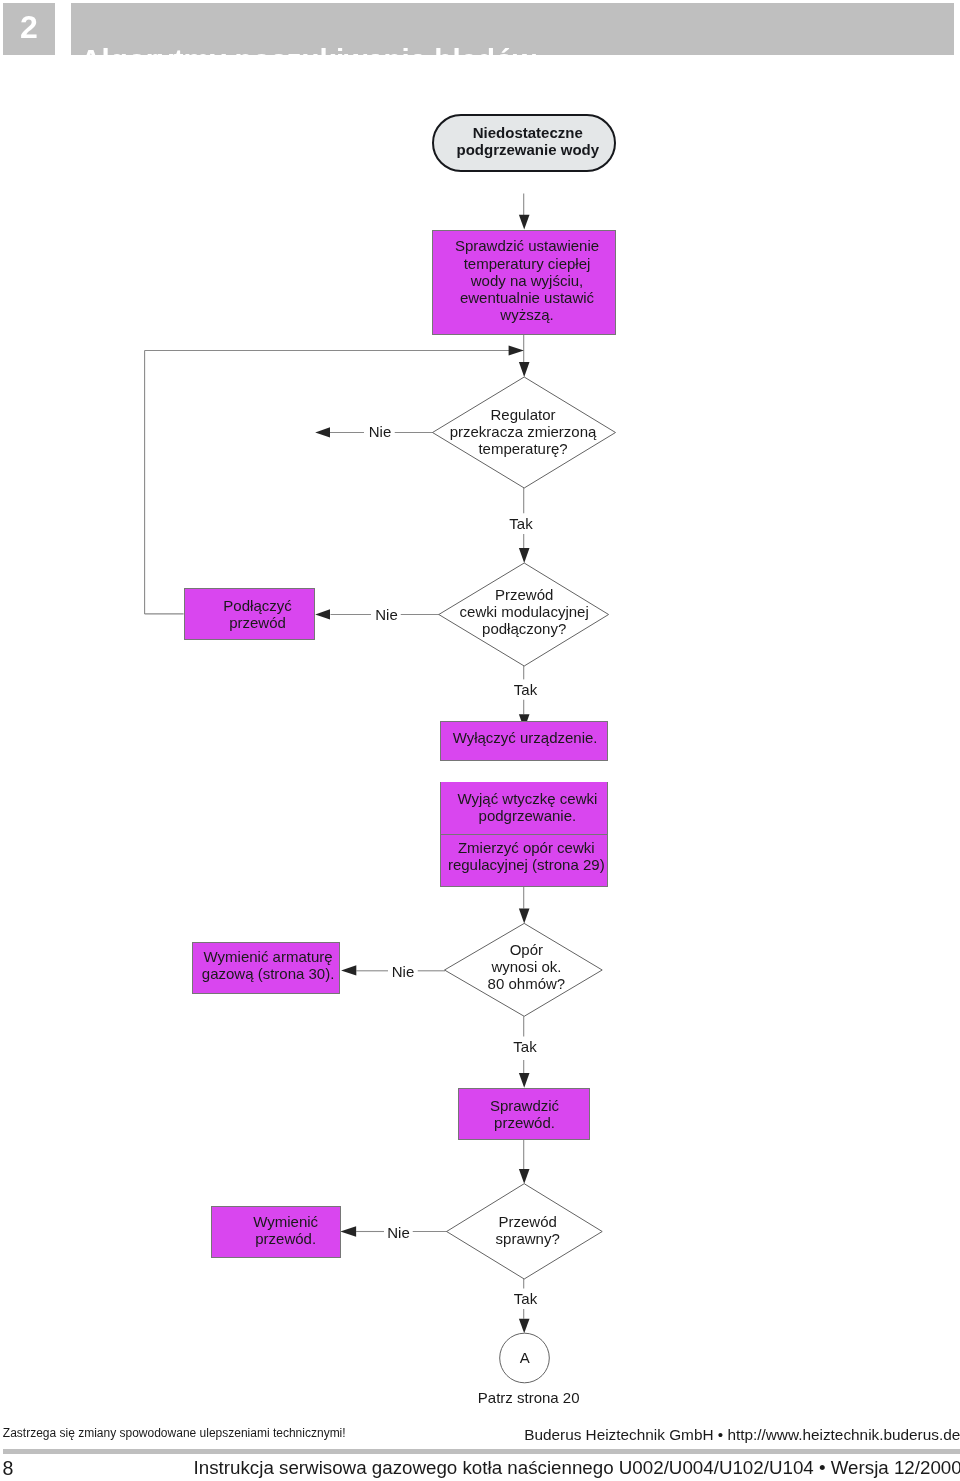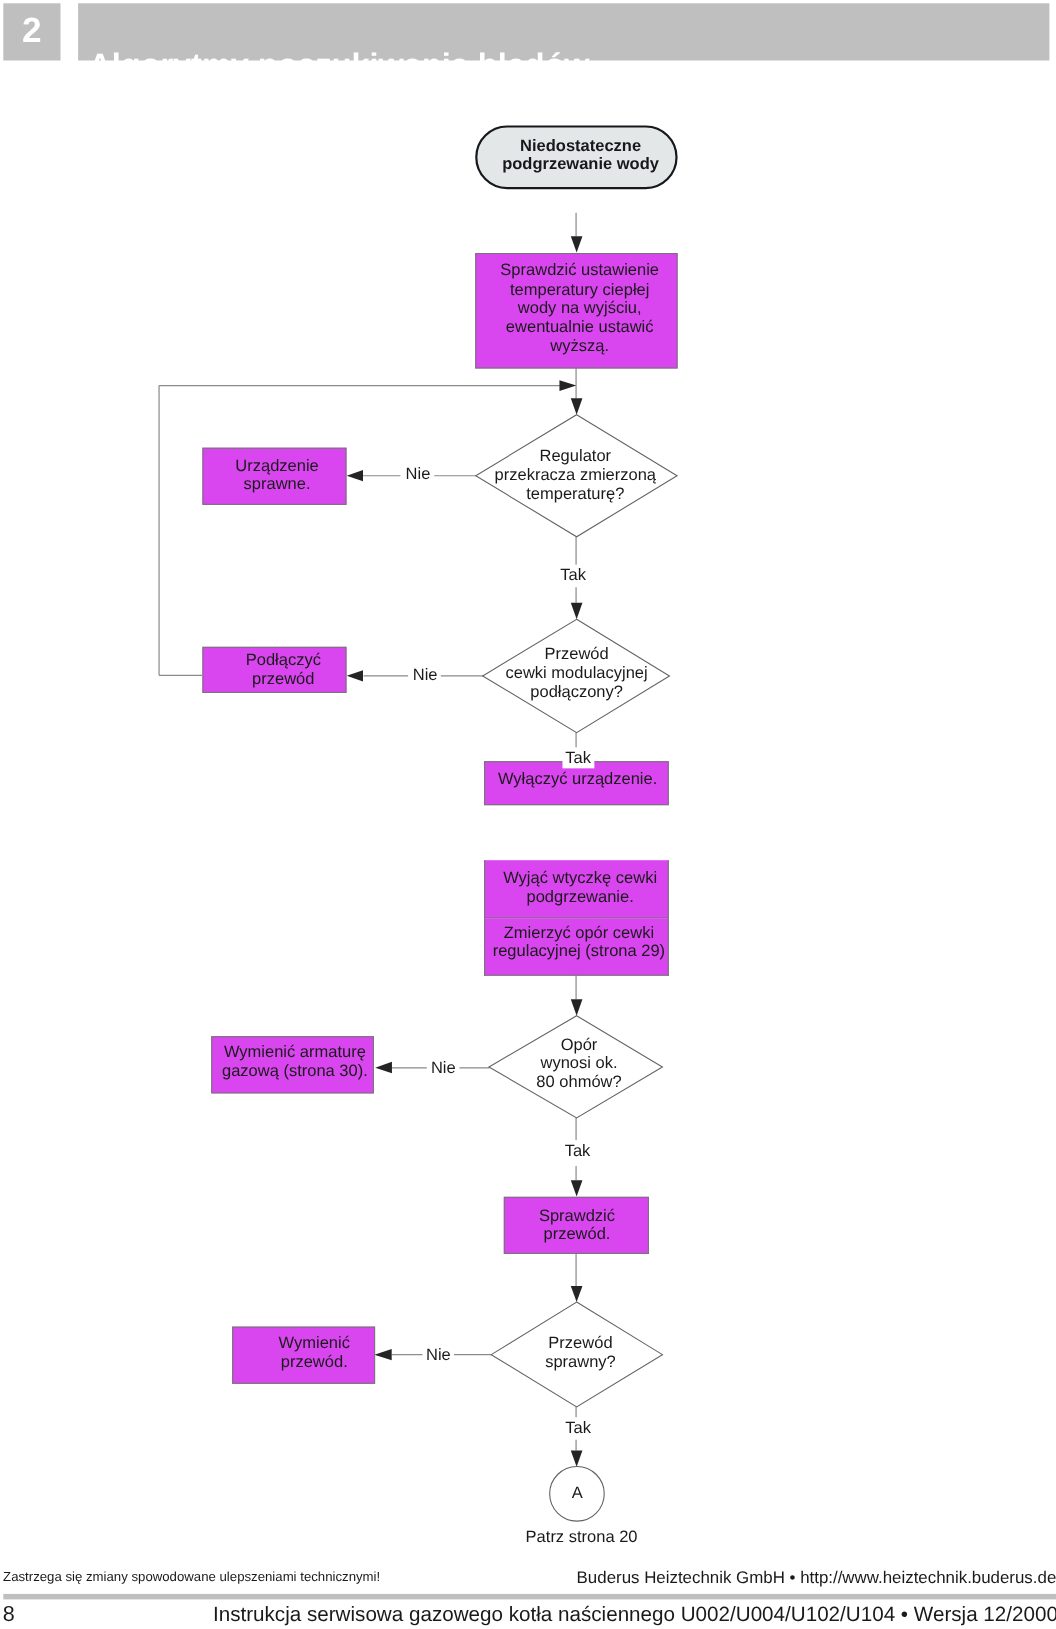--- a/index.html
+++ b/index.html
@@ -138,41 +138,35 @@
       <div>wyższą.</div>
     </div>
   </div>
 
   <div class="abs dtext" style="left:523px;top:431.5px;">
     <div>Regulator</div>
     <div>przekracza zmierzoną</div>
     <div>temperaturę?</div>
   </div>
 
-  <div class="abs node" style="left:183.5px;top:406.5px;width:131.5px;height:52px;">
-    <div class="inner" style="--dx:2.6px;--dy:-1px">
-      <div>Urządzenie</div>
-      <div>sprawne.</div>
-    </div>
-  </div>
 
   <div class="abs dtext" style="left:524.2px;top:611.5px;">
     <div>Przewód</div>
     <div>cewki modulacyjnej</div>
     <div>podłączony?</div>
   </div>
 
-  <div class="abs node" style="left:183.5px;top:588px;width:131.5px;height:42px;padding-left:31px;">
+  <div class="abs node" style="left:183.5px;top:588px;width:131.5px;height:52px;padding-left:31px;">
     <div class="inner" style="--dx:8.3px;--dy:-0.2px">
       <div>Podłączyć</div>
       <div>przewód</div>
     </div>
   </div>
 
-  <div class="abs node" style="left:439.6px;top:692px;width:168.6px;height:40px;">
+  <div class="abs node" style="left:439.6px;top:721px;width:168.6px;height:40px;">
     <div class="inner" style="--dx:1.2px;--dy:-3.2px">
       <div>Wyłączyć urządzenie.</div>
     </div>
   </div>
   <div class="abs node" style="left:439.6px;top:781.6px;width:168.6px;height:53px;border-top:none;">
     <div class="inner" style="--dx:3.5px;--dy:-1.2px">
       <div>Wyjąć wtyczkę cewki</div>
       <div>podgrzewanie.</div>
     </div>
   </div>

